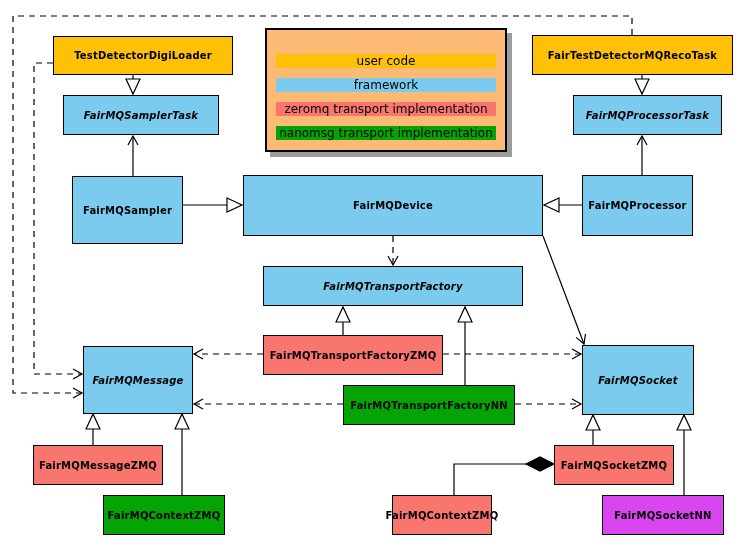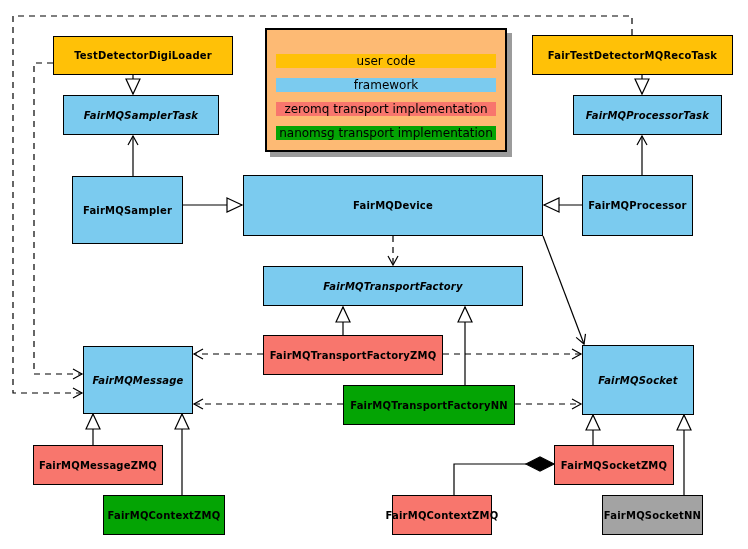--- a/index.html
+++ b/index.html
@@ -112,15 +112,15 @@
   <div class="node abstract" style="left: 582px; top: 345px; width: 112px; height: 70px; background: rgb(123, 203, 239);">FairMQSocket</div>
 
   <div class="node" style="left: 33px; top: 445px; width: 130px; height: 40px; background: rgb(248, 118, 109);">FairMQMessageZMQ</div>
 
   <div class="node" style="left: 103px; top: 495px; width: 122px; height: 40px; background: rgb(4, 164, 4);">FairMQContextZMQ</div>
 
   <div class="node" style="left: 554px; top: 445px; width: 120px; height: 40px; background: rgb(248, 118, 109); text-align: right;">FairMQSocketZMQ</div>
 
   <div class="node" style="left: 392px; top: 495px; width: 100px; height: 40px; background: rgb(248, 118, 109);">FairMQContextZMQ</div>
 
-  <div class="node" style="left: 602px; top: 495px; width: 101px; height: 40px; background: #a3a3a3;">FairMQSocketNN</div>
+  <div class="node" style="left: 602px; top: 495px; width: 122px; height: 40px; background: #d946ef;">FairMQSocketNN</div>
 
 </div>
 
 </body></html>

